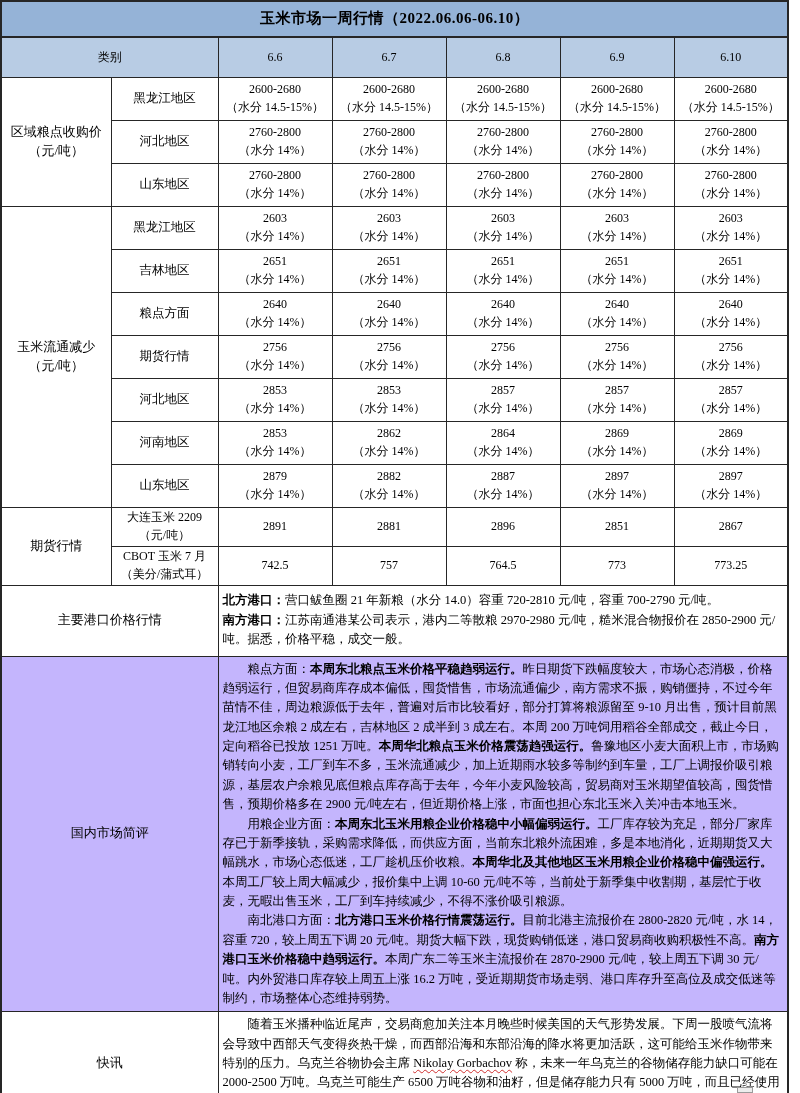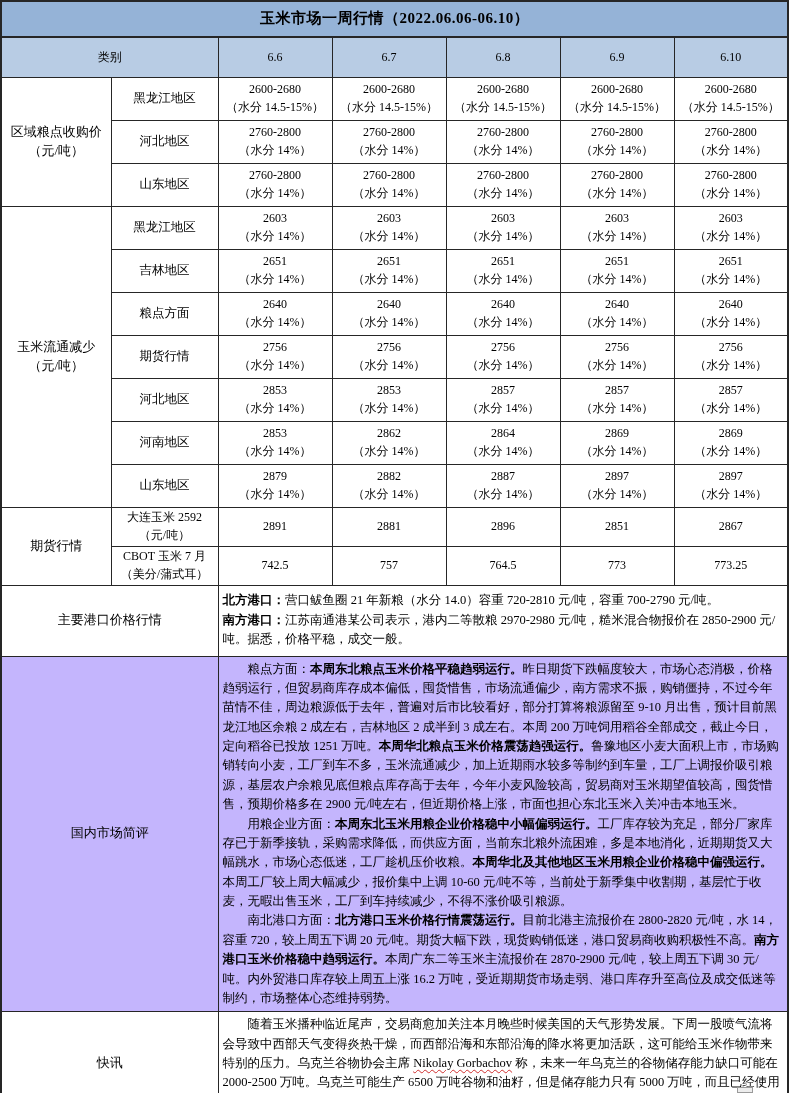--- a/index.html
+++ b/index.html
@@ -182,21 +182,21 @@
     <td class="val">2887
 （水分 14%）</td>
     <td class="val">2897
 （水分 14%）</td>
     <td class="val">2897
 （水分 14%）</td>
   </tr>
 
   <tr style="height:39px">
     <td rowspan="2" class="lbl">期货行情</td>
-    <td class="contract">大连玉米 2592
+    <td class="contract">大连玉米 2209
 （元/吨）</td>
     <td class="val">2891</td>
     <td class="val">2881</td>
     <td class="val">2896</td>
     <td class="val">2851</td>
     <td class="val">2867</td>
   </tr>
   <tr style="height:39px">
     <td class="contract">CBOT 玉米 7 月
 （美分/蒲式耳）</td>

